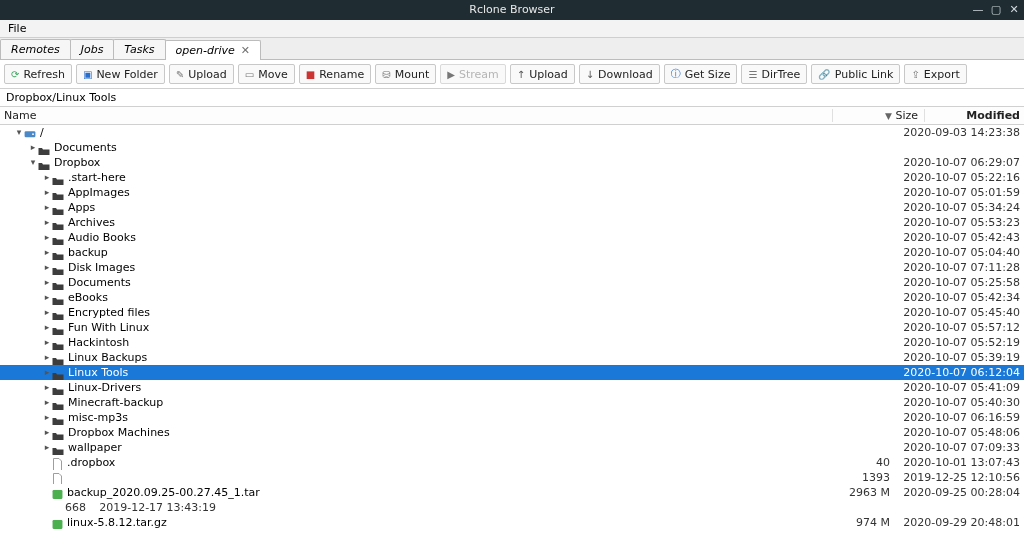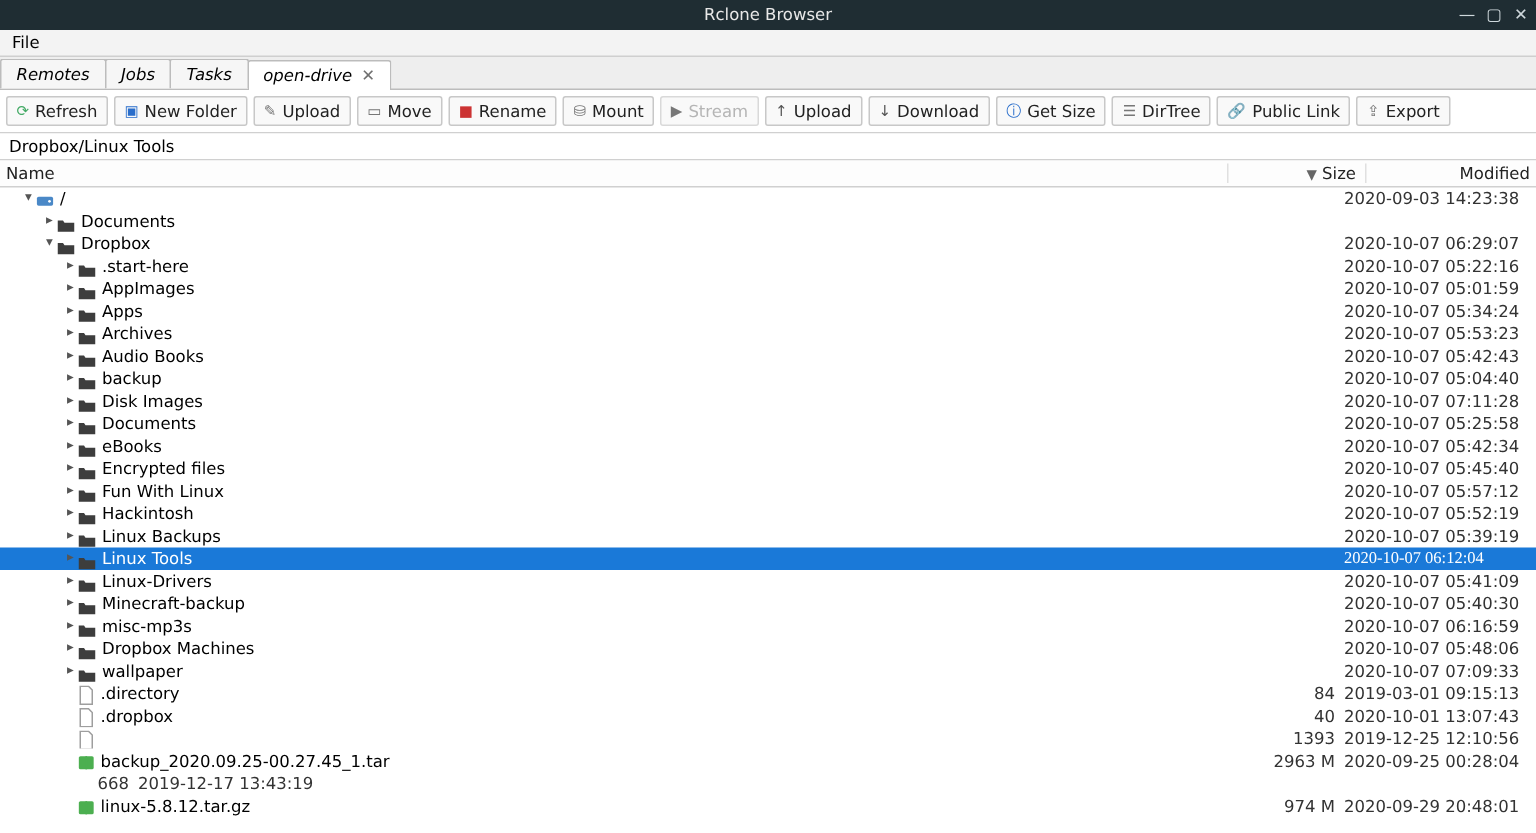--- a/index.html
+++ b/index.html
@@ -20,28 +20,28 @@
   .tbtn .ic-gray { color: #777; }
   .tbtn .ic-blue { color: #2a6ecb; }
   .tbtn .ic-red  { color: #c33; }
   .tbtn .ic-up   { color: #555; }
   .tbtn .ic-down { color: #555; }
   .pathbar { font-size: 11px; padding: 2px 6px; border-bottom: 1px solid #d0d0d0; background: #fff; }
   .headers { display: flex; font-size: 11px; color: #222; background: #fdfdfd; border-bottom: 1px solid #d0d0d0; height: 18px; align-items: center; }
   .col-name { flex: 1 1 auto; padding-left: 4px; }
   .col-size { width: 92px; text-align: right; padding-right: 6px; border-left: 1px solid #e0e0e0; }
   .col-size .dir { font-size: 9px; color: #666; margin-left: 2px; }
-  .col-mod  { width: 114px; text-align: right; padding-right: 4px; border-left: 1px solid #e0e0e0; }
+  .col-mod  { width: 100px; text-align: right; padding-right: 4px; border-left: 1px solid #e0e0e0; font-weight: bold; }
   .tree { font-size: 11px; line-height: 15px; height: calc(555px - 20px - 18px - 22px - 28px - 18px - 18px); overflow-y: auto; overflow-x: hidden; }
   .row { display: flex; align-items: center; height: 15px; white-space: nowrap; }
   .row .cell-name { flex: 1 1 auto; overflow: hidden; text-overflow: ellipsis; display: flex; align-items: center; }
   .row .cell-size { width: 92px; text-align: right; padding-right: 6px; color: #333; }
-  .row .cell-mod  { width: 128px; text-align: left; padding-right: 4px; color: #333; font-feature-settings: "tnum"; }
+  .row .cell-mod  { width: 128px; text-align: right; padding-right: 4px; color: #333; font-feature-settings: "tnum"; }
   .row.selected { background: #1a79d8; color: #fff; }
-  .row.selected .cell-size, .row.selected .cell-mod { color: #fff; font-family: Liberation Serif, serif; }
+  .row.selected .cell-size, .row.selected .cell-mod { color: #fff; }
   .toggle { width: 10px; text-align: center; color: #555; display: inline-block; font-size: 9px; }
   .ic-folder { width: 12px; height: 10px; display: inline-block; margin-right: 4px; }
   .ic-folder svg { width: 12px; height: 10px; vertical-align: middle; }
   .ic-file { width: 11px; height: 13px; display: inline-block; margin-right: 4px; }
   .ic-file svg { width: 11px; height: 13px; vertical-align: middle; }
   .ic-archive svg rect { fill: #4caf50; }
   .ic-drive { width: 12px; height: 12px; margin-right: 4px; display: inline-block; }
   .indent { display: inline-block; }
 </style>
 </head>
@@ -408,32 +408,20 @@
       <div class="cell-size"></div>
       <div class="cell-mod">2020-10-07 07:09:33</div>
     </div>
     <div class="row">
       <div class="cell-name">
         <span class="indent" style="width: 42px;"></span>
         <span class="toggle"></span>
         <span class="ic-file"><svg viewBox="0 0 20 26">
             <path d="M2 1 h11 l5 5 v19 h-16 z" fill="none" stroke="#9e9e9e" stroke-width="2"></path>
           </svg></span>
-        <span>.directory</span>
-      </div>
-      <div class="cell-size">84</div>
-      <div class="cell-mod">2019-03-01 09:15:13</div>
-    </div>
-    <div class="row">
-      <div class="cell-name">
-        <span class="indent" style="width: 42px;"></span>
-        <span class="toggle"></span>
-        <span class="ic-file"><svg viewBox="0 0 20 26">
-            <path d="M2 1 h11 l5 5 v19 h-16 z" fill="none" stroke="#9e9e9e" stroke-width="2"></path>
-          </svg></span>
         <span>.dropbox</span>
       </div>
       <div class="cell-size">40</div>
       <div class="cell-mod">2020-10-01 13:07:43</div>
     </div>
     <div class="row">
       <div class="cell-name">
         <span class="indent" style="width: 42px;"></span>
         <span class="toggle"></span>
         <span class="ic-file"><svg viewBox="0 0 20 26">

